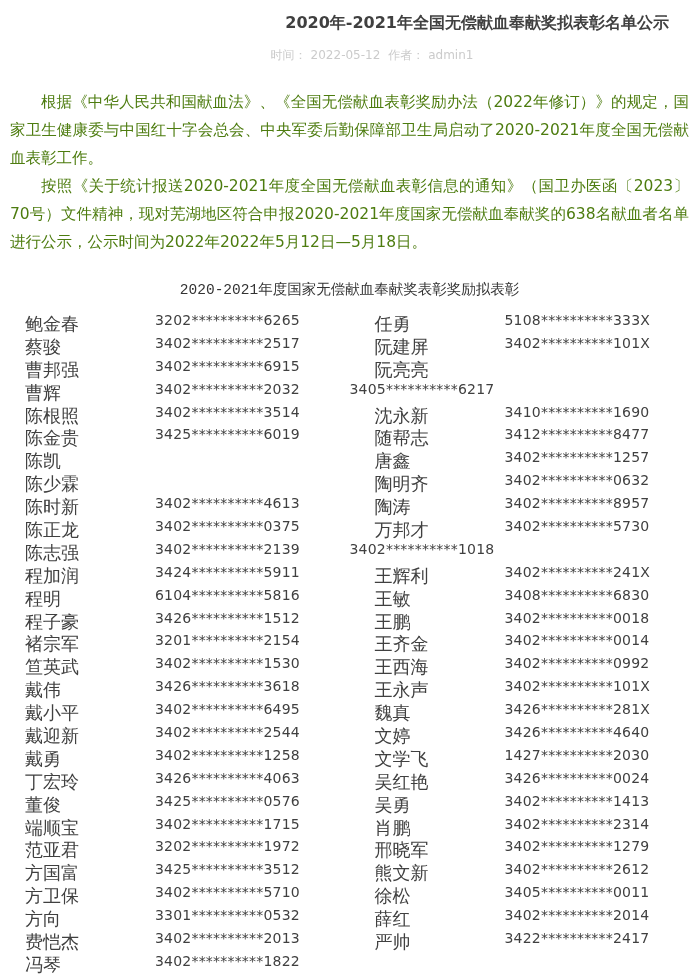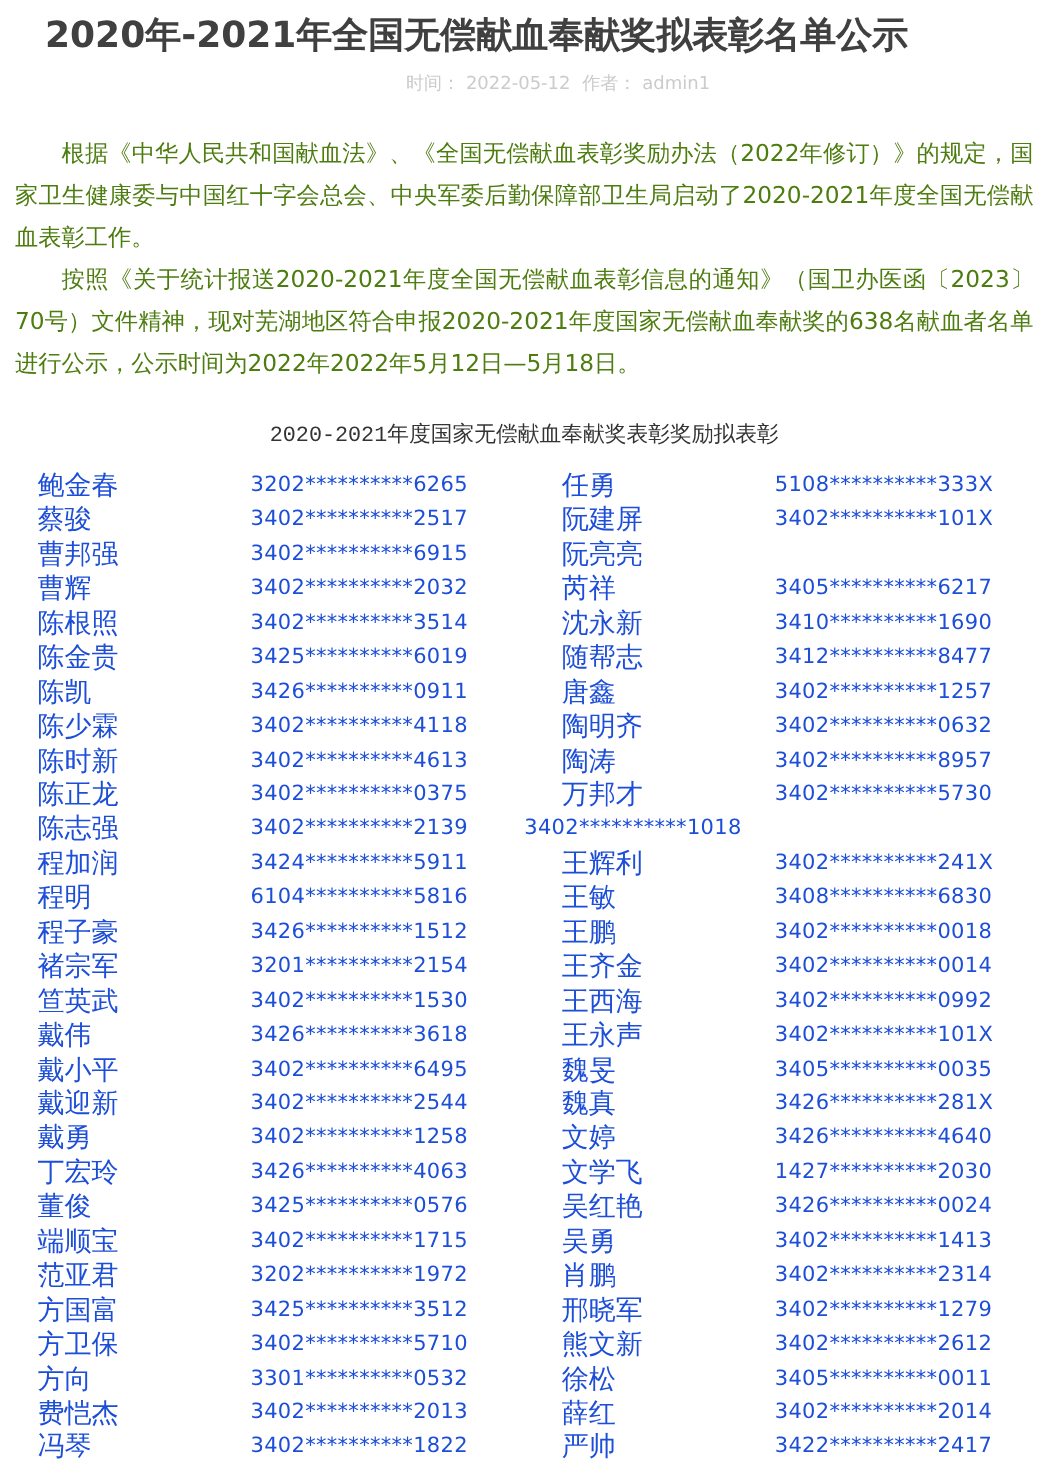--- a/index.html
+++ b/index.html
@@ -14,22 +14,22 @@
     font-family: "DejaVu Sans", "Liberation Sans", sans-serif;
     color: #333333;
   }
   .page {
     width: 699px;
     height: 978px;
     position: relative;
   }
   .title {
     margin: 8px 30px 0;
-    text-align: left;
-    font-size: 24px;
+    text-align: right;
+    font-size: 16px;
     font-weight: bold;
     color: #404040;
     line-height: 30px;
   }
   .meta {
     margin-top: 9px;
     text-align: center;
     font-size: 12px;
     color: #cbcbcb;
     padding-left: 45px;
@@ -56,23 +56,22 @@
   .donor-table {
     display: flex;
     margin-top: 13px;
   }
   .col {
     width: 349.5px;
   }
   .row {
     height: 22.9px;
     display: flex;
-    align-items: center;
-    color: #1d4ed8;
-    gap: 12px;
+    align-items: flex-start;
+    color: #404040;
   }
   .name {
     width: 130px;
     padding-left: 25px;
     font-size: 18px;
     white-space: nowrap;
     overflow: hidden;
   }
   .id {
     flex: 1;
@@ -121,25 +120,23 @@
         <div class="row">
           <span class="name">陈根照</span>
           <span class="id">3402**********3514</span>
         </div>
         <div class="row">
           <span class="name">陈金贵</span>
           <span class="id">3425**********6019</span>
         </div>
         <div class="row">
           <span class="name">陈凯</span>
-          <span class="id">3426**********0911</span>
         </div>
         <div class="row">
           <span class="name">陈少霖</span>
-          <span class="id">3402**********4118</span>
         </div>
         <div class="row">
           <span class="name">陈时新</span>
           <span class="id">3402**********4613</span>
         </div>
         <div class="row">
           <span class="name">陈正龙</span>
           <span class="id">3402**********0375</span>
         </div>
         <div class="row">
@@ -229,21 +226,20 @@
           <span class="id">5108**********333X</span>
         </div>
         <div class="row">
           <span class="name">阮建屏</span>
           <span class="id">3402**********101X</span>
         </div>
         <div class="row">
           <span class="name">阮亮亮</span>
         </div>
         <div class="row">
-          <span class="name">芮祥</span>
           <span class="id">3405**********6217</span>
         </div>
         <div class="row">
           <span class="name">沈永新</span>
           <span class="id">3410**********1690</span>
         </div>
         <div class="row">
           <span class="name">随帮志</span>
           <span class="id">3412**********8477</span>
         </div>
@@ -284,24 +280,20 @@
         </div>
         <div class="row">
           <span class="name">王西海</span>
           <span class="id">3402**********0992</span>
         </div>
         <div class="row">
           <span class="name">王永声</span>
           <span class="id">3402**********101X</span>
         </div>
         <div class="row">
-          <span class="name">魏旻</span>
-          <span class="id">3405**********0035</span>
-        </div>
-        <div class="row">
           <span class="name">魏真</span>
           <span class="id">3426**********281X</span>
         </div>
         <div class="row">
           <span class="name">文婷</span>
           <span class="id">3426**********4640</span>
         </div>
         <div class="row">
           <span class="name">文学飞</span>
           <span class="id">1427**********2030</span>

